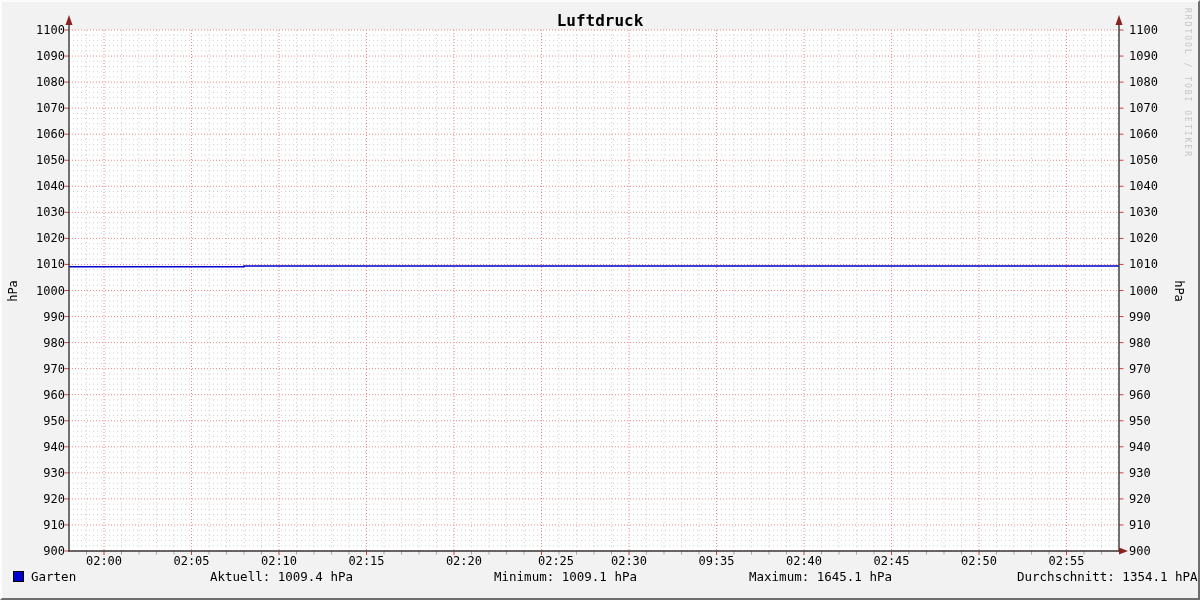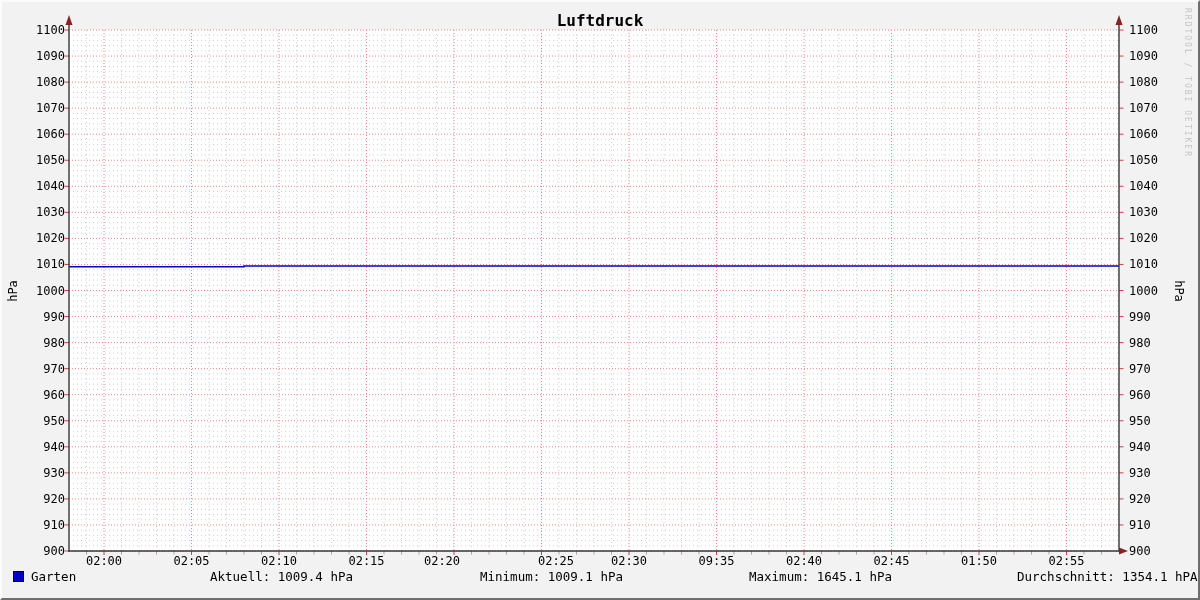--- a/index.html
+++ b/index.html
@@ -43,21 +43,21 @@
     font-size:8px;letter-spacing:2px;color:#c4c4c4;
   }
   .legend-row{position:absolute;left:0;top:0;width:100%;height:0;}
   .swatch{
     position:absolute;left:11px;top:569px;
     width:11px;height:11px;border:1px solid #000;
   }
   .legend-label{position:absolute;left:29px;top:567px;font-size:12.5px;color:#000;}
   .stat{position:absolute;top:567px;font-size:12.5px;color:#000;white-space:pre;}
   .stat.aktuell{left:208px;}
-  .stat.minimum{left:478px;}
+  .stat.minimum{left:492px;}
   .stat.maximum{left:747px;}
   .stat.durchschnitt{left:1015px;}
   .footer{
     position:absolute;left:0;right:0;top:584px;
     text-align:center;font-size:9.5px;color:#a9a9a9;
   }
 </style>
 </head>
 <body>
 
@@ -376,27 +376,27 @@
       <div class="ytick left" style="left: 23px; top: 489.9px;">920</div>
       <div class="ytick right" style="left: 1127px; top: 489.9px;">920</div>
       <div class="ytick left" style="left: 23px; top: 515.95px;">910</div>
       <div class="ytick right" style="left: 1127px; top: 515.95px;">910</div>
       <div class="ytick left" style="left: 23px; top: 542px;">900</div>
       <div class="ytick right" style="left: 1127px; top: 542px;">900</div>
       <div class="xtick" style="left: 74px;">02:00</div>
       <div class="xtick" style="left: 161.5px;">02:05</div>
       <div class="xtick" style="left: 249px;">02:10</div>
       <div class="xtick" style="left: 336.5px;">02:15</div>
-      <div class="xtick" style="left: 412px;">02:20</div>
+      <div class="xtick" style="left: 424px; text-align: right;">02:20</div>
       <div class="xtick" style="left: 526px;">02:25</div>
       <div class="xtick" style="left: 599px;">02:30</div>
       <div class="xtick" style="left: 686.5px;">09:35</div>
       <div class="xtick" style="left: 774px;">02:40</div>
       <div class="xtick" style="left: 861.5px;">02:45</div>
-      <div class="xtick" style="left: 949px;">01:50</div>
+      <div class="xtick" style="left: 949px;">02:50</div>
       <div class="xtick" style="left: 1036.5px;">02:55</div>
     </div>
 
   <div class="yunit left">hPa</div>
   <div class="yunit right">hPa</div>
 
   <div class="watermark">RRDTOOL / TOBI OETIKER</div>
 
   <div class="legend-row">
     <span class="swatch" id="legend-swatch" style="background: rgb(0, 0, 204);"></span>

